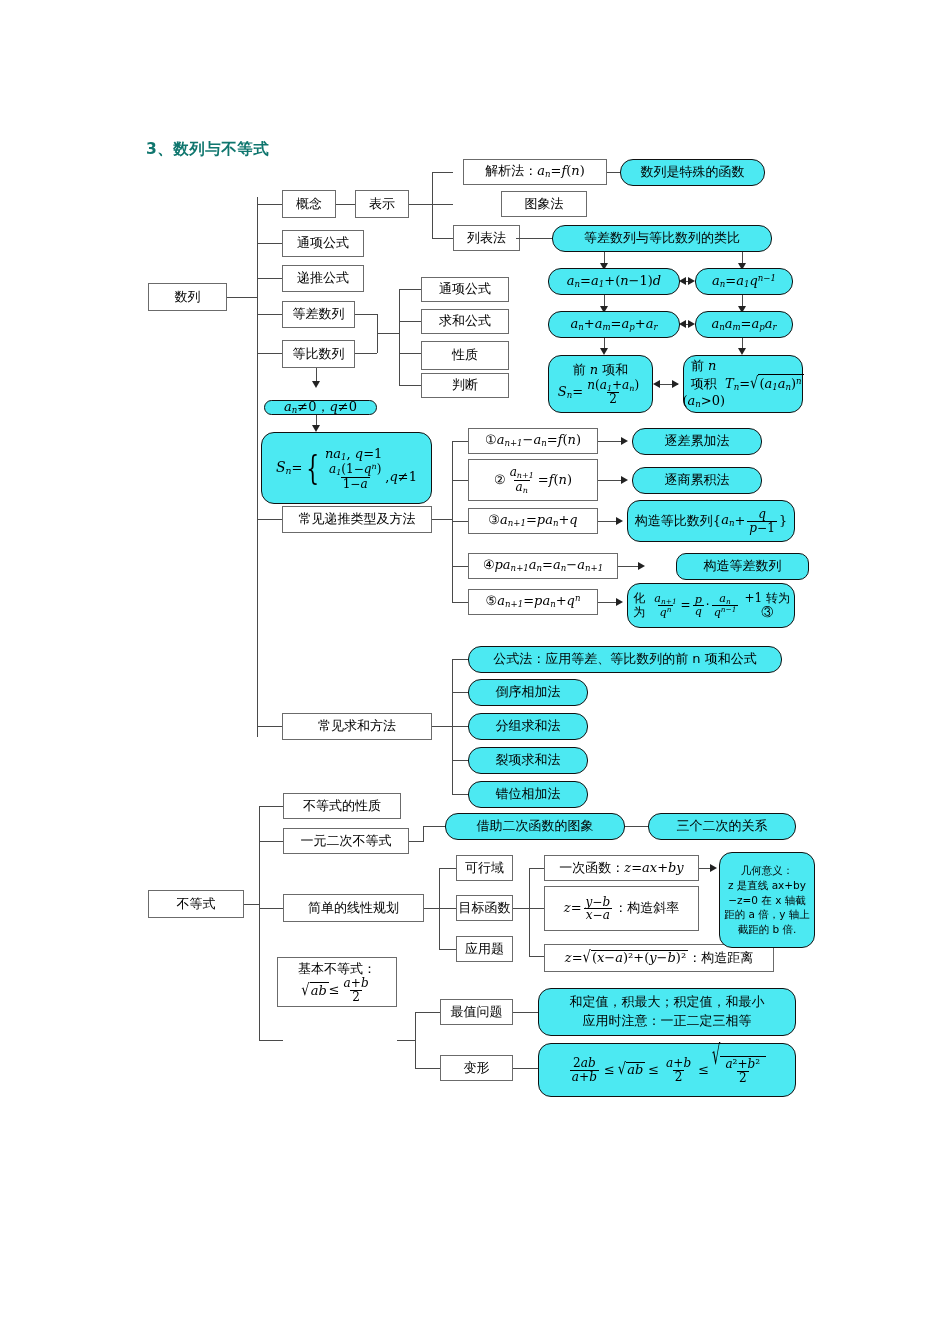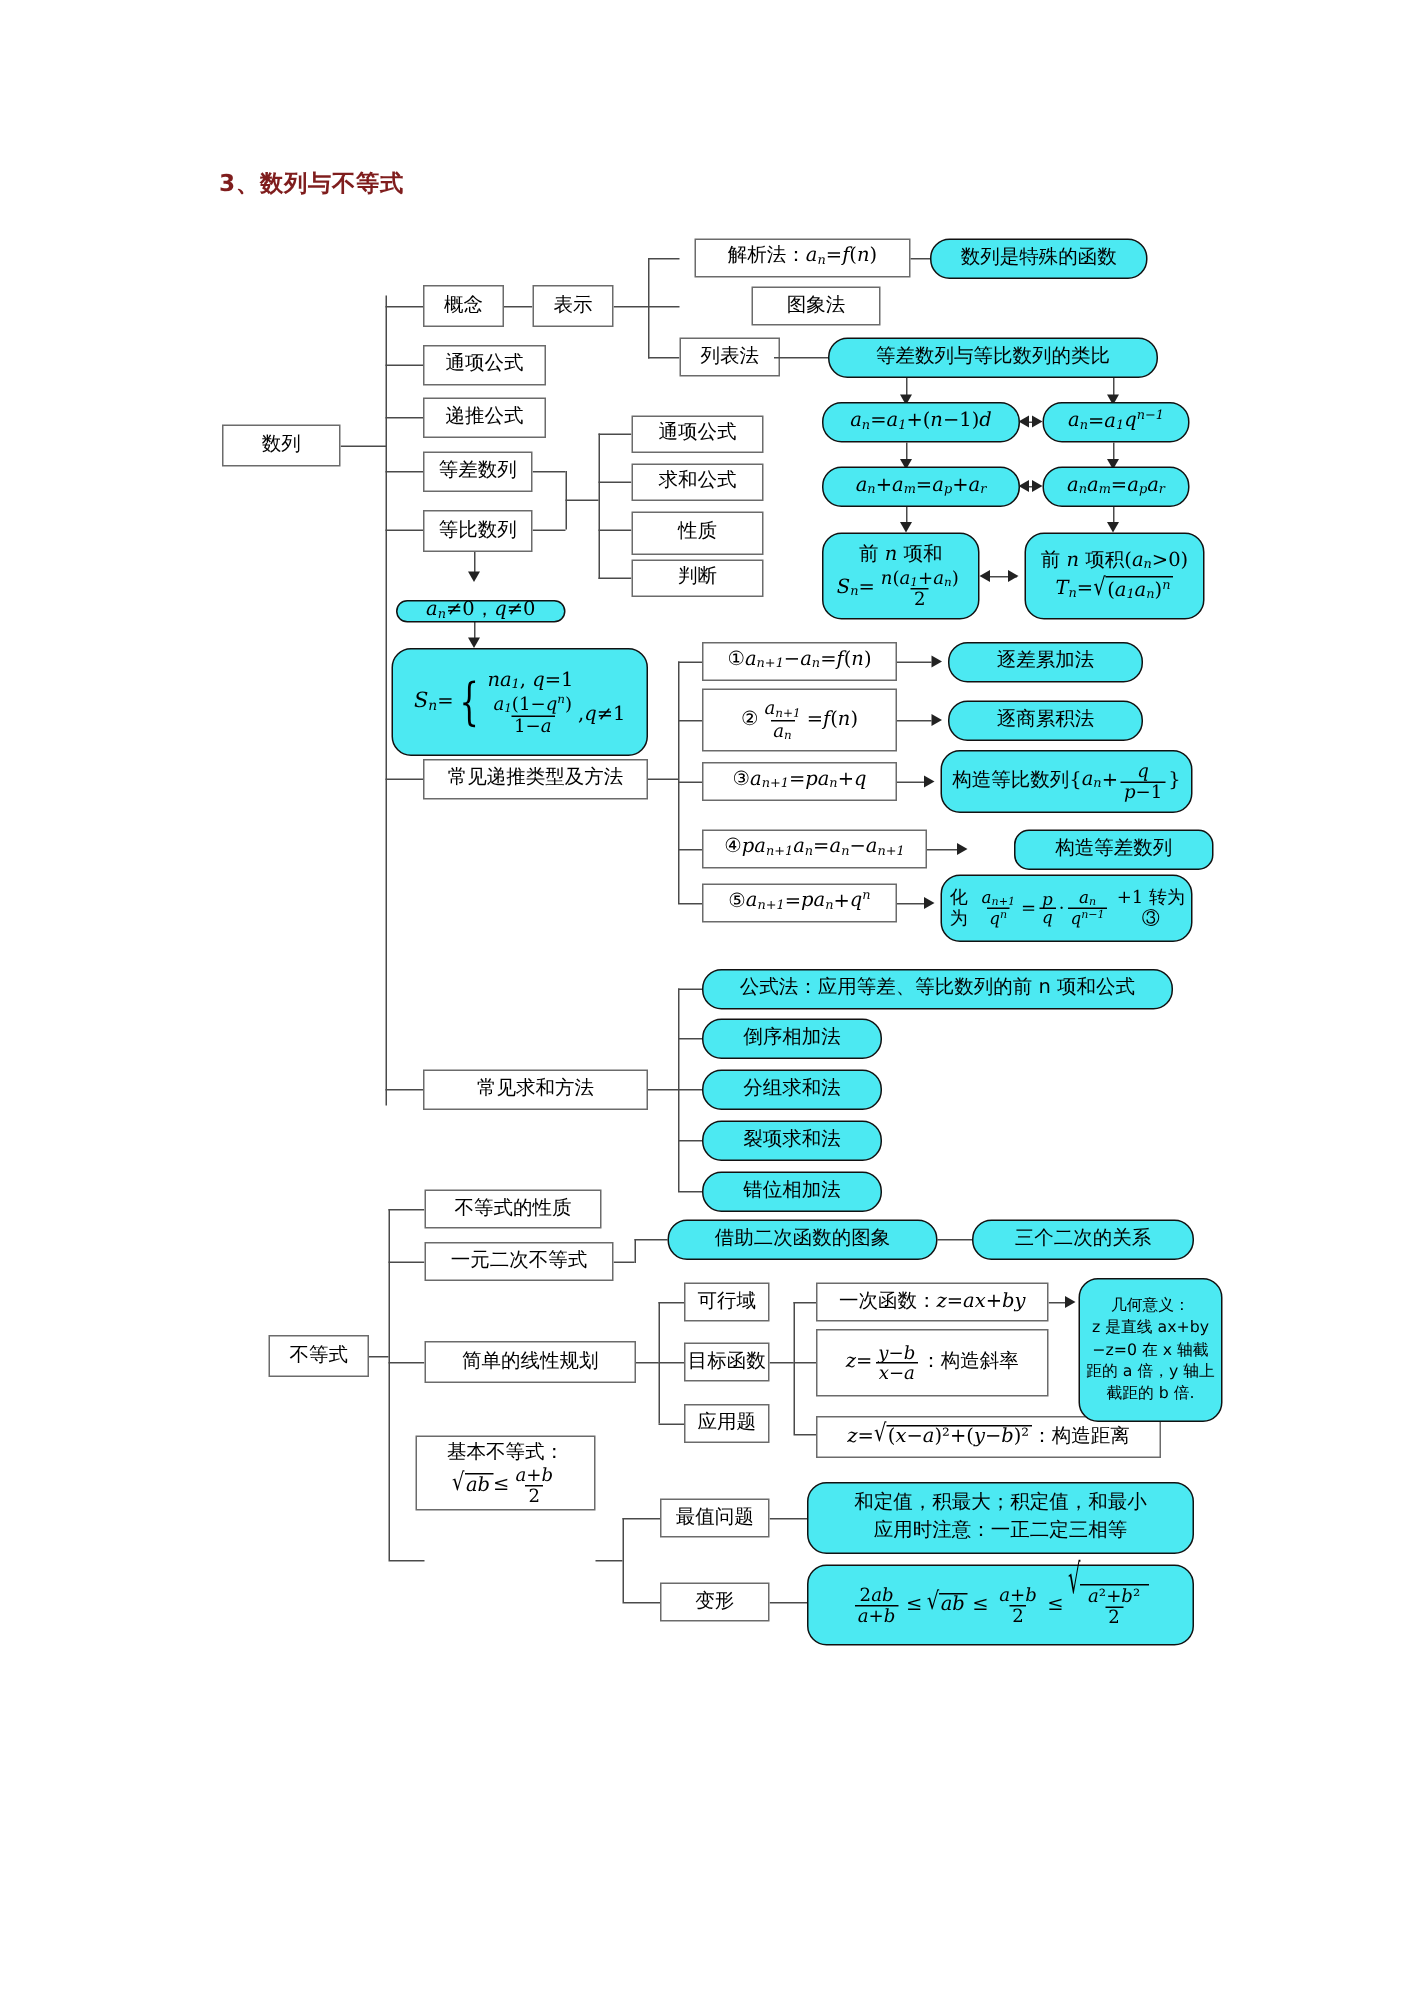--- a/index.html
+++ b/index.html
@@ -42,24 +42,24 @@
   .h{height:1.4px;}
   .v{width:1.4px;}
   
   .arrow{position:absolute;width:0;height:0;}
   .ar-down{border-left:4.5px solid transparent;border-right:4.5px solid transparent;border-top:7px solid #222;}
   .ar-right{border-top:4.5px solid transparent;border-bottom:4.5px solid transparent;border-left:7px solid #222;}
   .ar-left{border-top:4.5px solid transparent;border-bottom:4.5px solid transparent;border-right:7px solid #222;}
   
   #title{
     position:absolute;
-    left:146px;top:112px;
+    left:146px;top:139px;
     font-size:15.5px;
     font-weight:600;
-    color:#7f1d1d;
+    color:#0f766e;
     letter-spacing:.5px;
   }
   
   .mi{font-family:"DejaVu Serif","Liberation Serif",serif;font-style:italic;}
   .mr{font-family:"DejaVu Serif","Liberation Serif",serif;font-style:normal;}
   .frac{
     display:inline-flex;
     flex-direction:column;
     align-items:center;
     justify-content:center;
@@ -345,21 +345,21 @@
           <span class="mr">=</span>
         <span class="frac">
           <span class="num"><span class="mi">n</span><span class="mr">(</span><span class="mi">a</span><sub class="mi">1</sub><span class="mr">+</span><span class="mi">a<sub>n</sub></span><span class="mr">)</span></span>
           <span class="den"><span class="mr">2</span></span>
         </span>
       </span>
     </span>
   </div>
 
   <div class="node pill" style="left:683px;top:355px;width:120px;height:58px;">
-    <span style="display:flex;flex-direction:column;align-items:center;line-height:1.35;">
+    <span style="display:flex;align-items:center;line-height:1.35;">
       <span class="mline"><span class="mr">前 </span><span class="mi">n</span><span class="mr"> 项积(</span><span class="mi">a<sub>n</sub></span><span class="mr">&gt;0)</span></span>
       <span class="mline" style="display:inline-flex;align-items:center;">
         <span class="mi">T<sub>n</sub></span>
           <span class="mr">=</span>
         <span class="sqrt">
             <span class="rad">√</span>
             <span class="bod"><span class="mr">(</span><span class="mi">a</span><sub class="mi">1</sub><span class="mi">a<sub>n</sub></span><span class="mr">)</span><sup class="mi">n</sup></span>
           </span>
       </span>
     </span>
@@ -462,21 +462,21 @@
   <div class="node pill" style="left:468px;top:713px;width:120px;height:27px;">
     <span>分组求和法</span>
   </div>
   <div class="node pill" style="left:468px;top:747px;width:120px;height:27px;">
     <span>裂项求和法</span>
   </div>
   <div class="node pill" style="left:468px;top:781px;width:120px;height:27px;">
     <span>错位相加法</span>
   </div>
 
-  <div class="node rect" style="left:148px;top:890px;width:67px;height:28px;margin-left:31px;">
+  <div class="node rect" style="left:148px;top:890px;width:96px;height:28px;">
     <span>不等式</span>
   </div>
 
   <div class="node rect" style="left:283px;top:793px;width:118px;height:26px;">
     <span>不等式的性质</span>
   </div>
   <div class="node rect" style="left:283px;top:828px;width:126px;height:26px;">
     <span>一元二次不等式</span>
   </div>
   <div class="node pill" style="left:445px;top:813px;width:180px;height:27px;">

